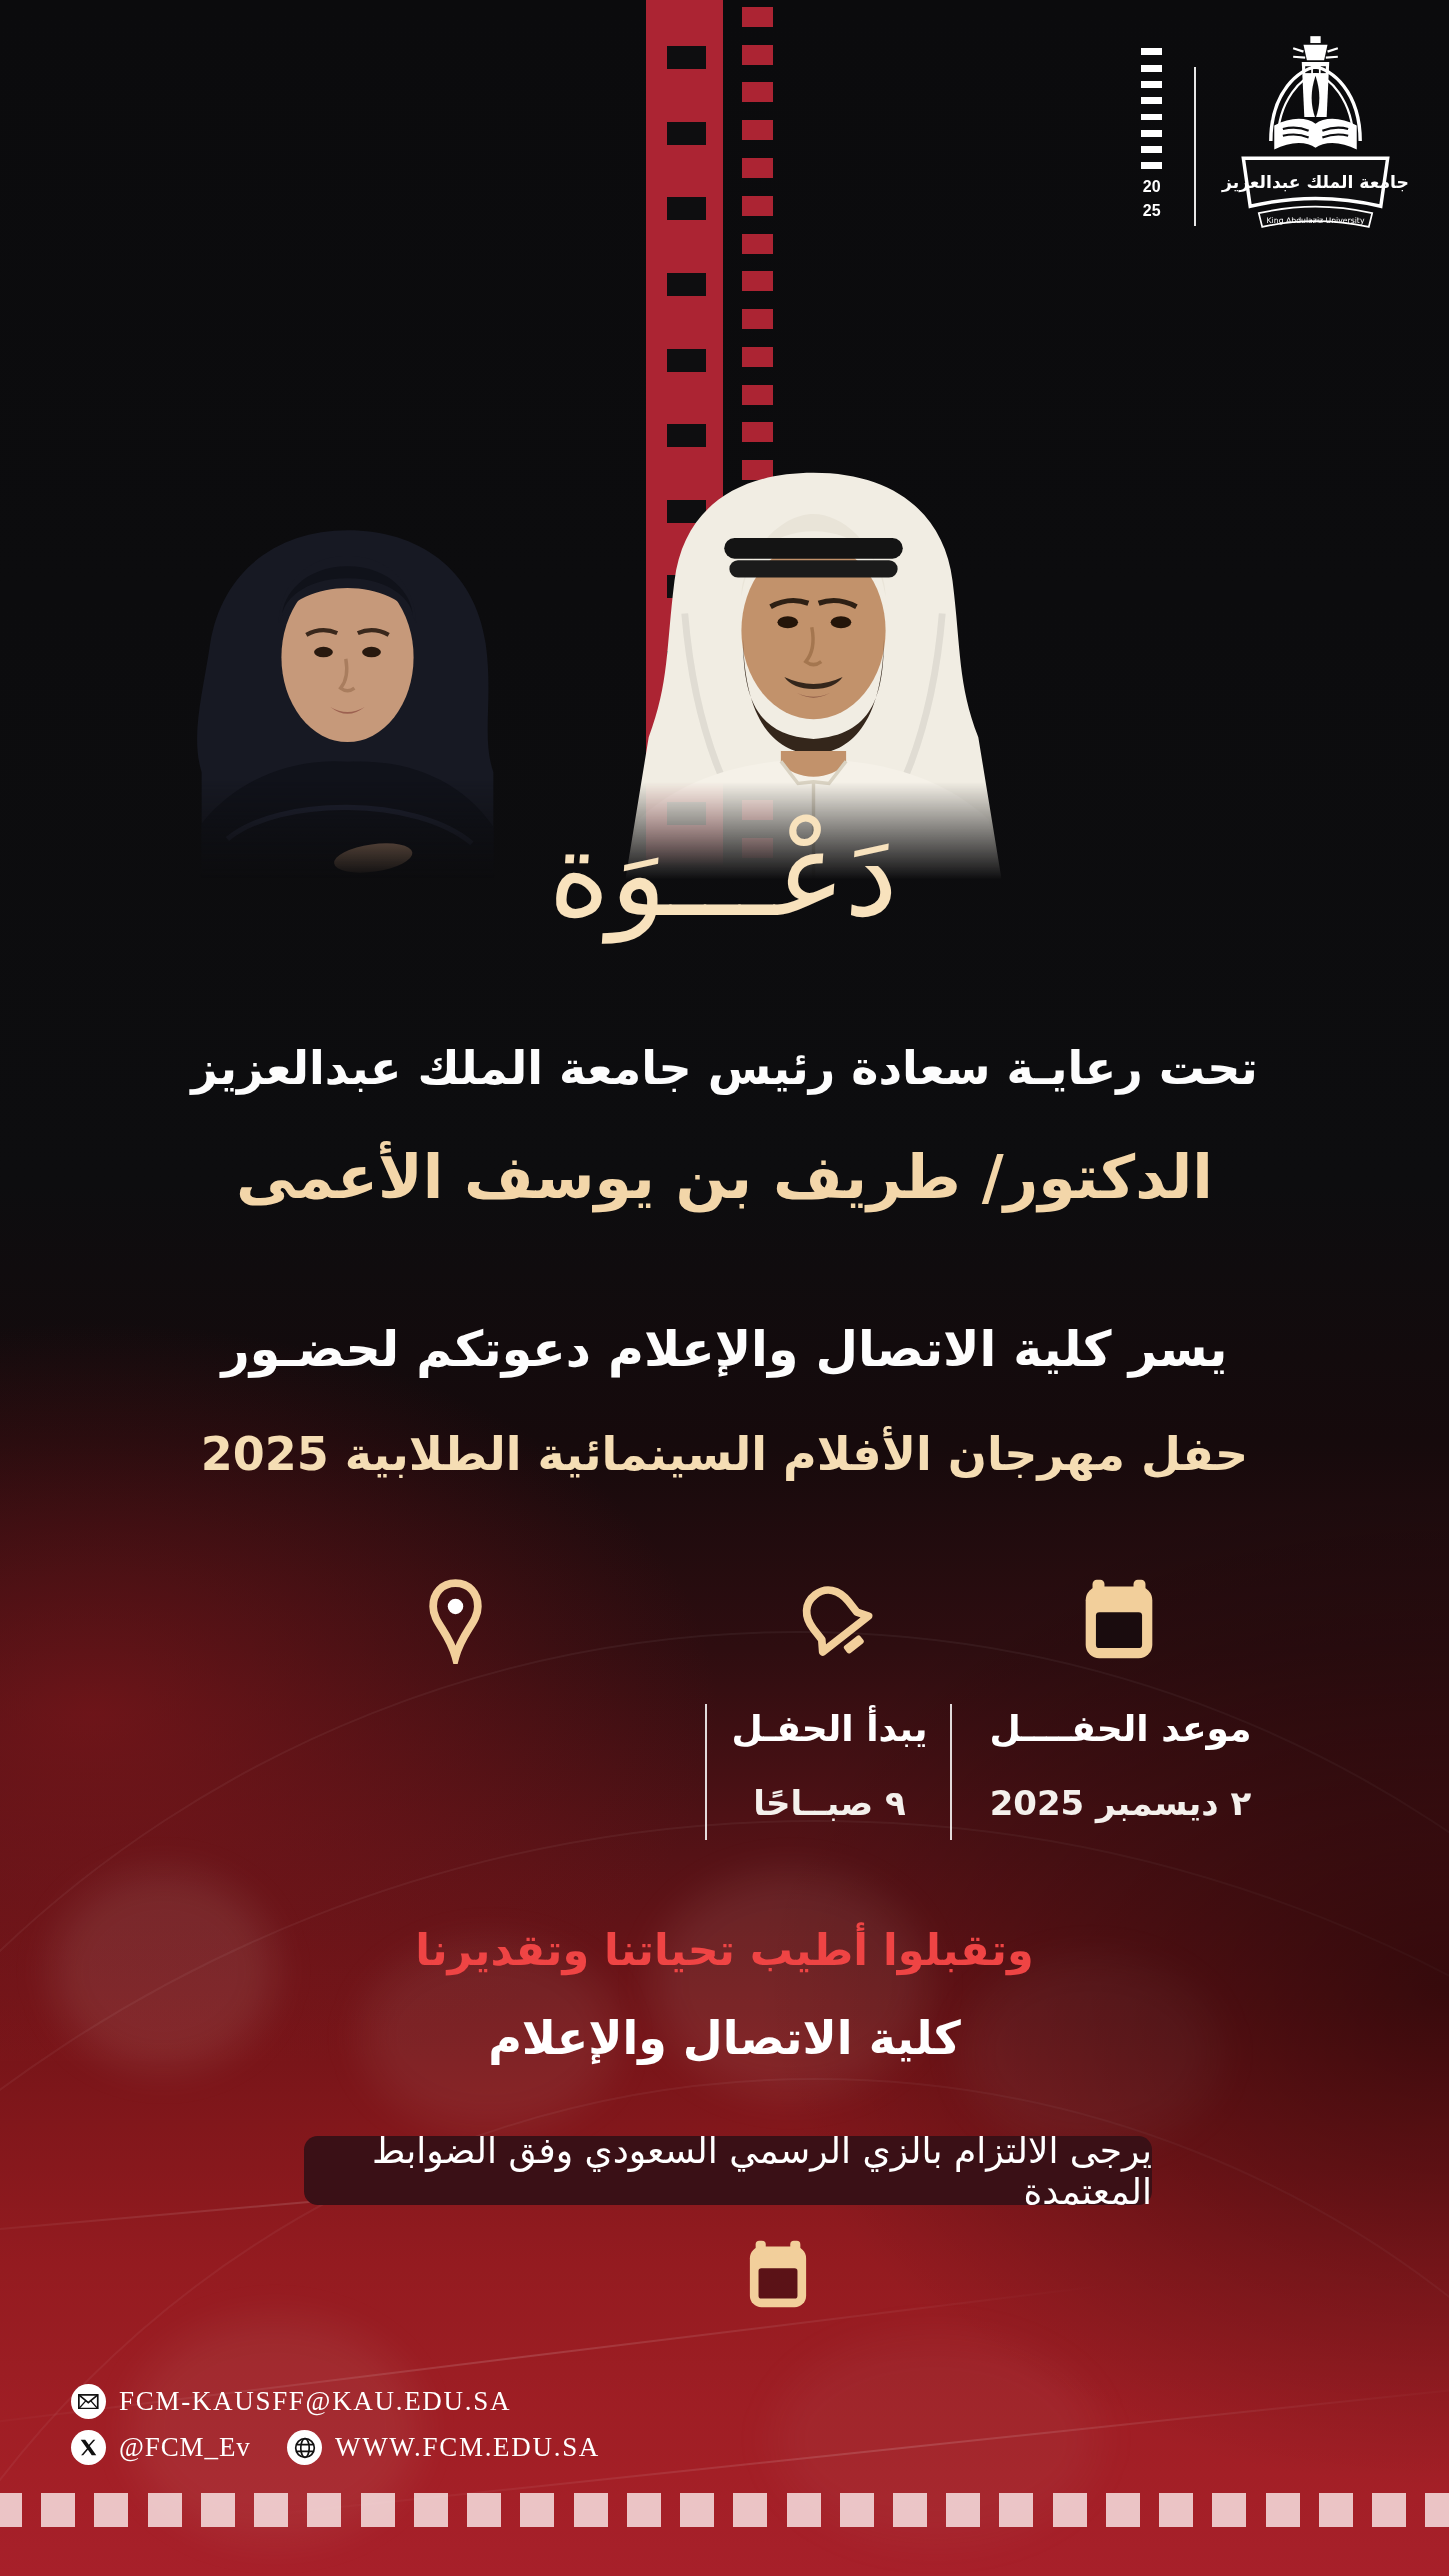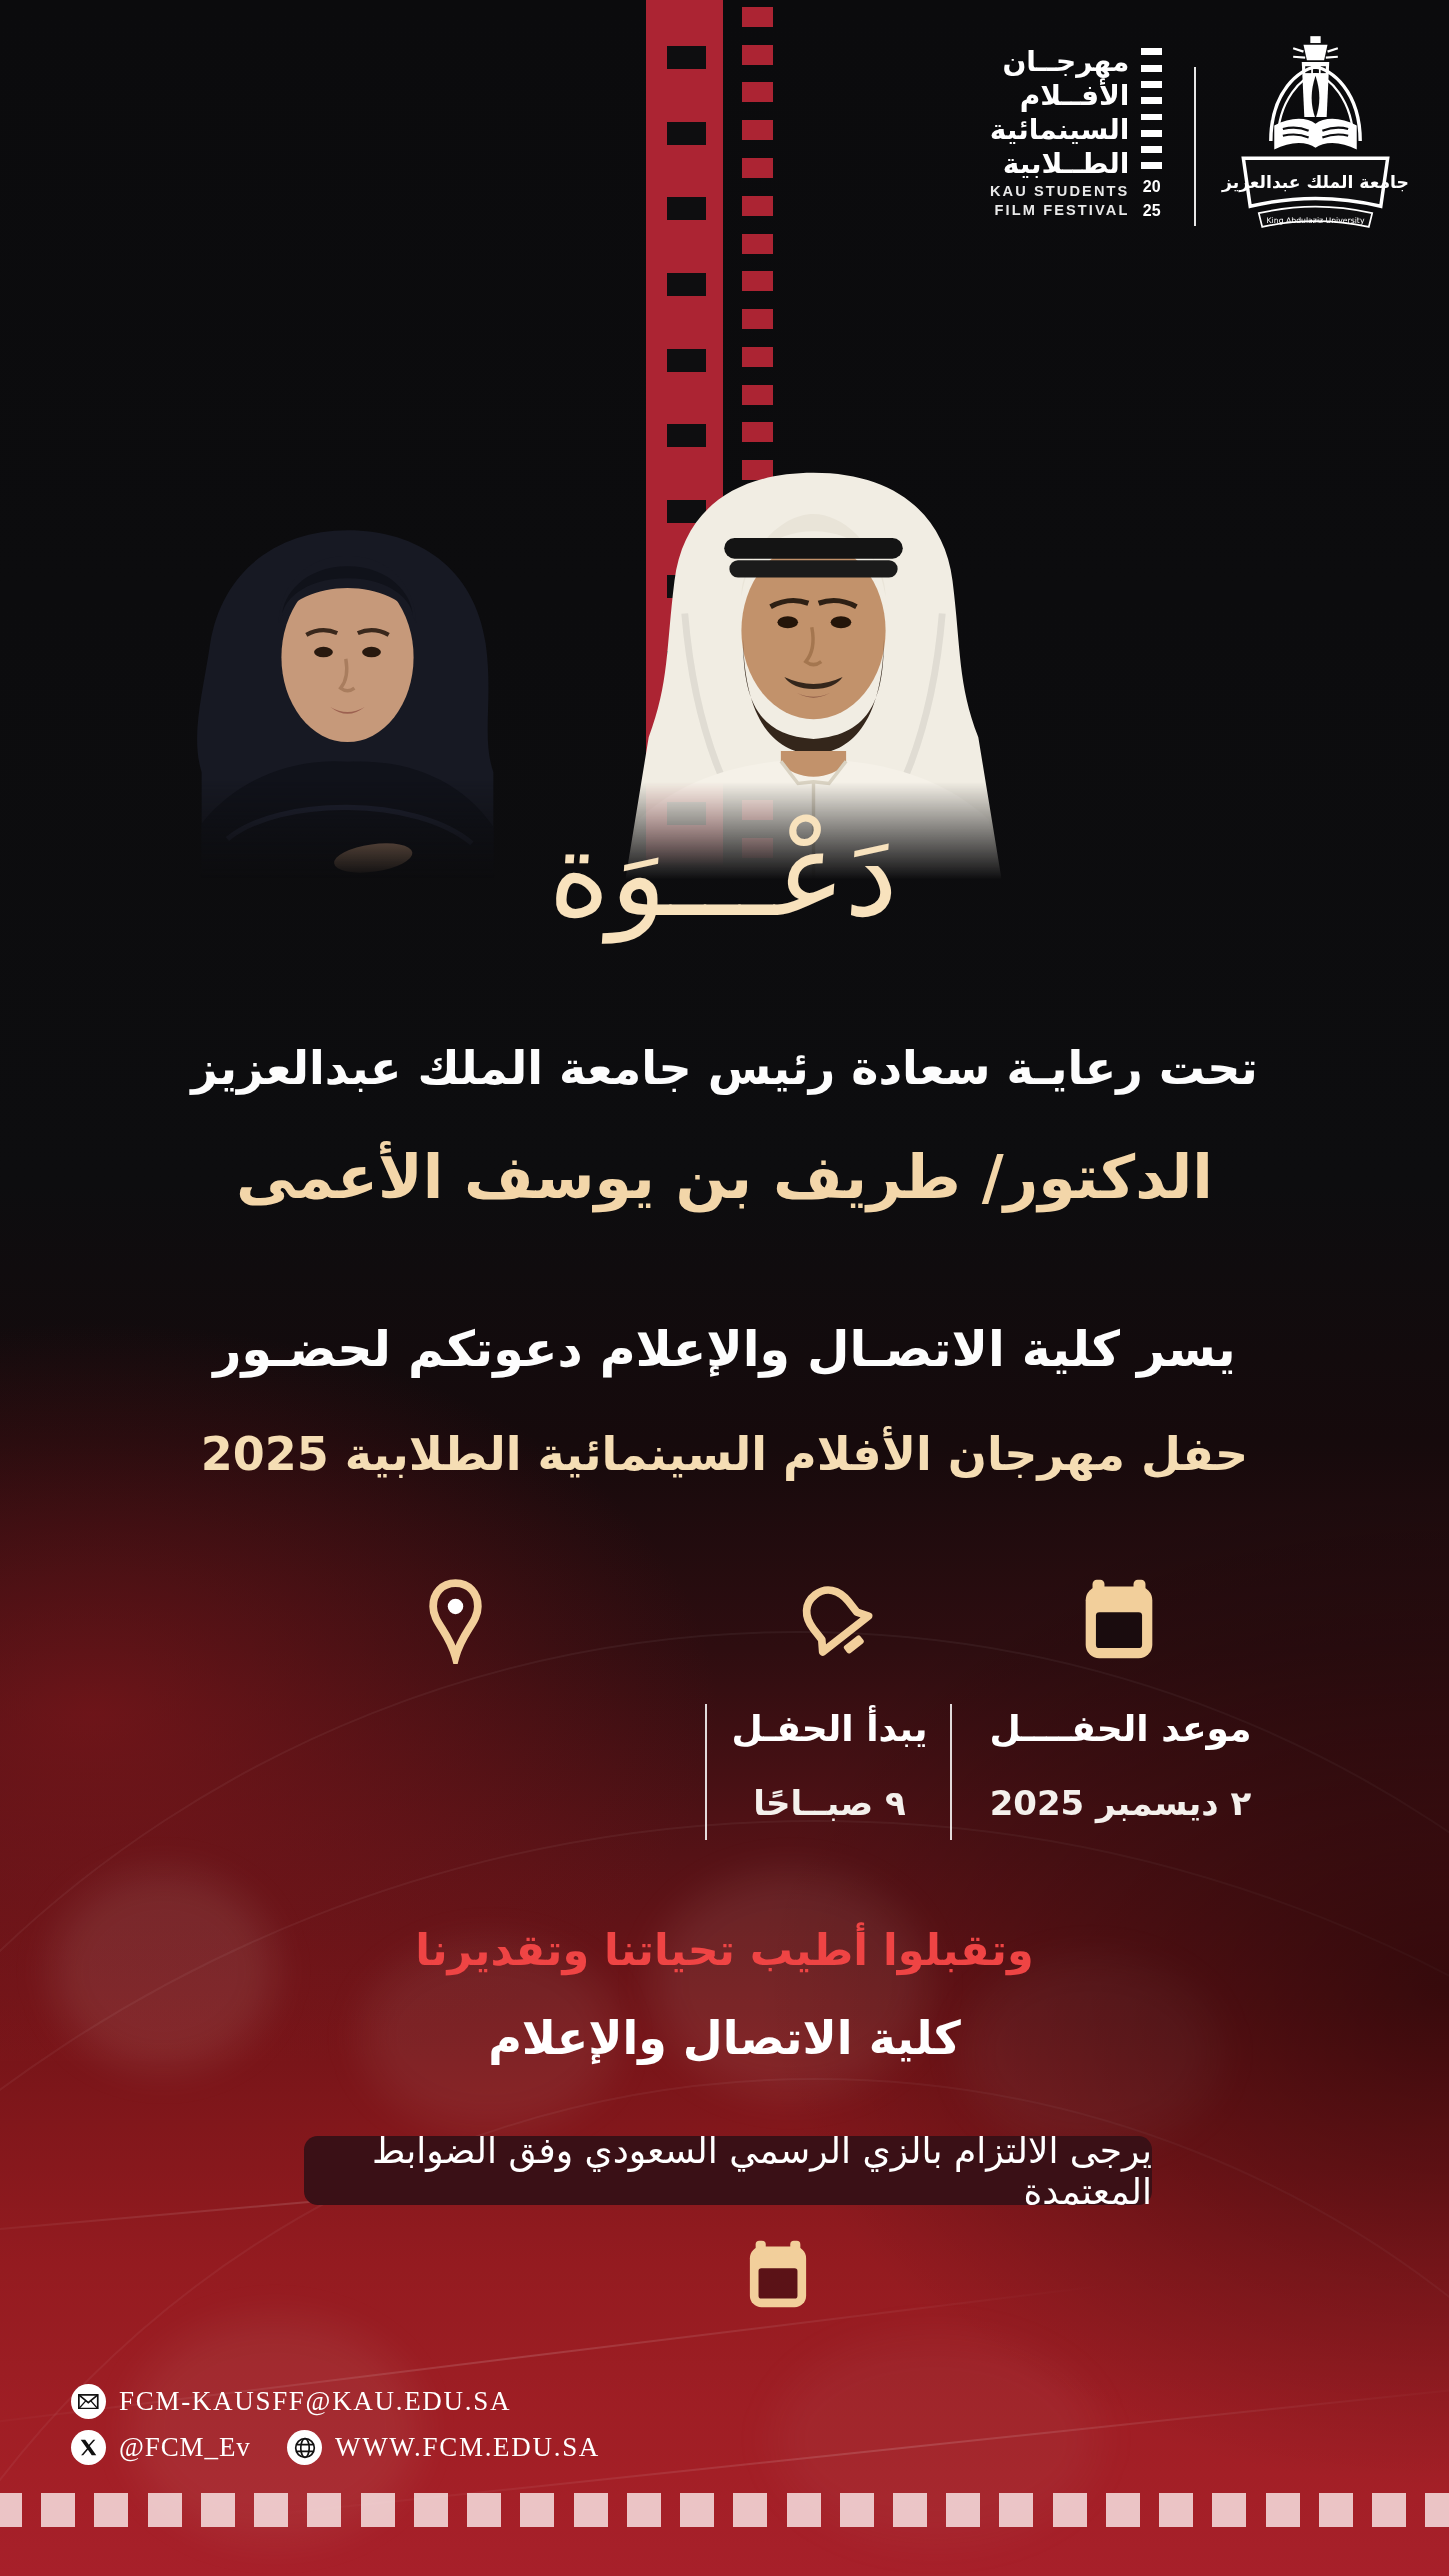--- a/index.html
+++ b/index.html
@@ -184,28 +184,20 @@
     <path d="M266,254 q34,16 68,0 q-10,14 -34,14 q-24,0 -34,-14 Z" fill="#34261b"></path>
     <path d="M280,272 q20,10 40,0 q-20,12 -40,0" fill="#8d5a46"></path>
     <path d="M80,495 L96,420 C152,368 228,350 300,350 C372,350 448,368 504,420 L520,495 Z" fill="#f5f1e8"></path>
     <path d="M262,352 C276,376 324,376 338,352 L338,340 L262,340 Z" fill="#c2926b"></path>
     <path d="M300,376 L300,495" stroke="#d9d2c2" stroke-width="4"></path>
     <path d="M262,352 L282,378 L300,376 L318,378 L338,352" stroke="#d9d2c2" stroke-width="4" fill="none"></path>
   </svg>
 </div>
 
 <div id="festival-logo" class="abs">
-  <div id="fl-text">
-    <div class="fl-ar ar">مهرجــان</div>
-    <div class="fl-ar ar">الأفــلام</div>
-    <div class="fl-ar ar">السينمائية</div>
-    <div class="fl-ar ar">الطــلابية</div>
-    <div class="fl-en">KAU STUDENTS</div>
-    <div class="fl-en">FILM FESTIVAL</div>
-  </div>
   <div id="fl-strip">
     <div class="fl-dash"></div>
       <div class="fl-dash"></div>
       <div class="fl-dash"></div>
     <div class="fl-dash"></div>
       <div class="fl-dash"></div>
       <div class="fl-dash"></div>
     <div class="fl-dash"></div>
       <div class="fl-dash"></div>
     <div class="fl-year">20</div>
@@ -235,21 +227,21 @@
     <text x="110" y="183" text-anchor="middle" fill="#fff" font-size="20" font-weight="bold">جامعة الملك عبدالعزيز</text>
     <path d="M44,212 C90,202 130,202 176,212 L172,228 C130,219 90,219 48,228 Z" fill="#0e0e10" stroke="#fff" stroke-width="2"></path>
     <text x="110" y="224" text-anchor="middle" fill="#fff" font-size="9" font-family="Liberation Sans, sans-serif">King Abdulaziz University</text>
   </svg>
 </div>
 
 <div id="calligraphy" class="abs ar">دَعْـــوَة</div>
 
 <div id="patronage-line" class="abs ar">تحت رعايـة سعادة رئيس جامعة الملك عبدالعزيز</div>
 <div id="president-line" class="abs ar">الدكتور/ طريف بن يوسف الأعمى</div>
-<div id="invite-line1" class="abs ar">يسر كلية الاتصـال والإعلام دعوتكم لحضـور</div>
+<div id="invite-line1" class="abs ar">يسر كلية الاتصال والإعلام دعوتكم لحضـور</div>
 <div id="invite-line2" class="abs ar">حفل مهرجان الأفلام السينمائية الطلابية 2025</div>
 
 <div class="abs det-icon" style="left:1082px;">
   <svg width="74" height="82" viewBox="0 0 86 96">
     <rect x="12" y="2" width="14" height="16" rx="5" fill="#f2cf9b"></rect>
     <rect x="60" y="2" width="14" height="16" rx="5" fill="#f2cf9b"></rect>
     <rect x="4" y="10" width="78" height="84" rx="16" fill="#f2cf9b"></rect>
     <rect x="16" y="40" width="54" height="42" rx="4" fill="#1a0c0e"></rect>
   </svg>
 </div>

